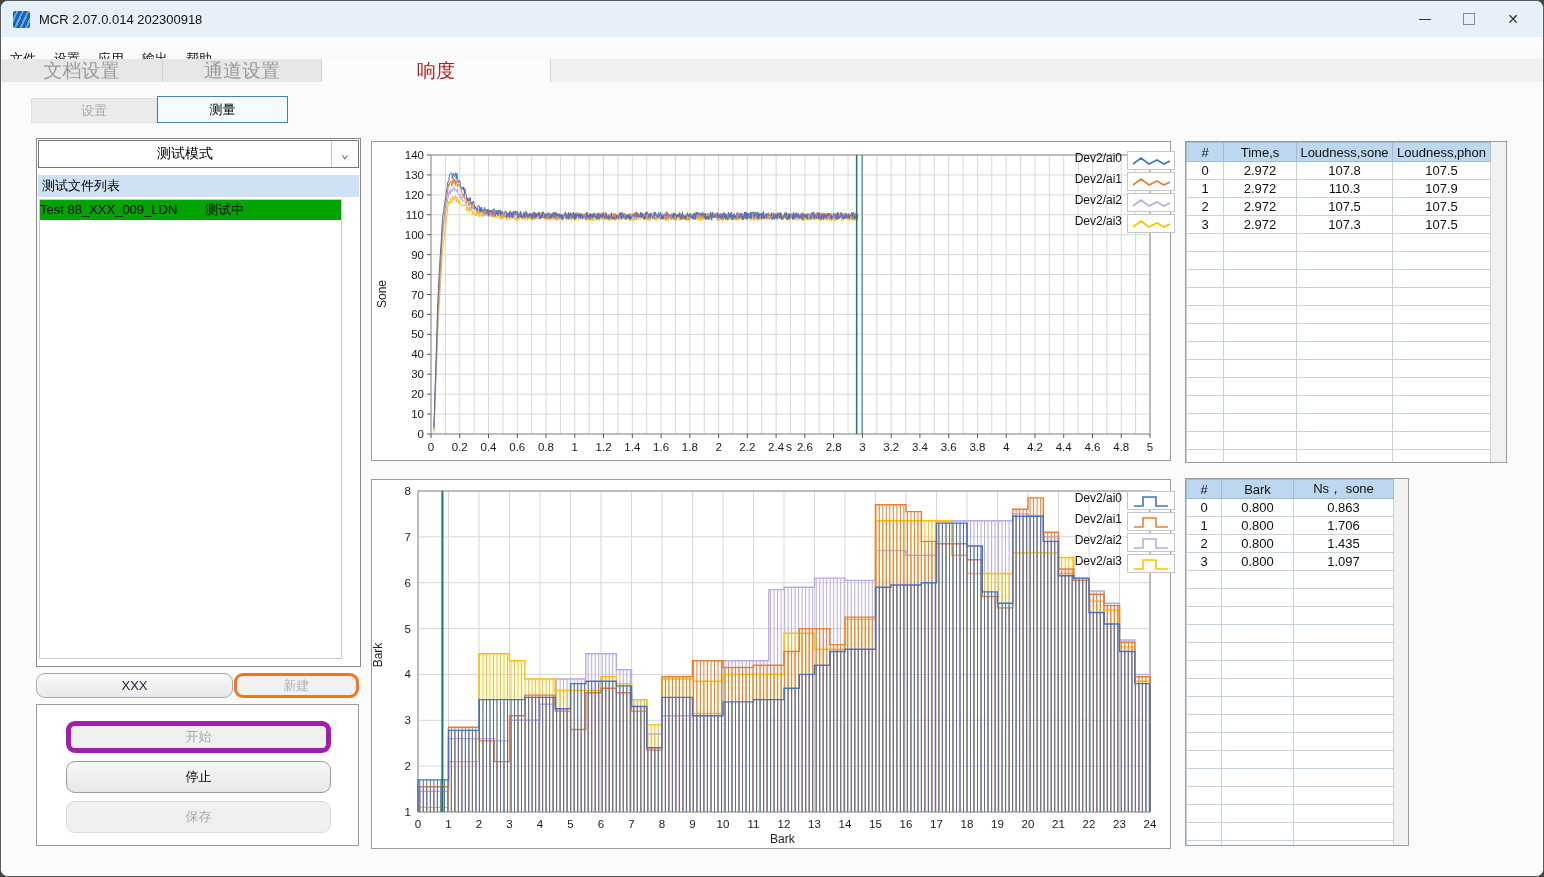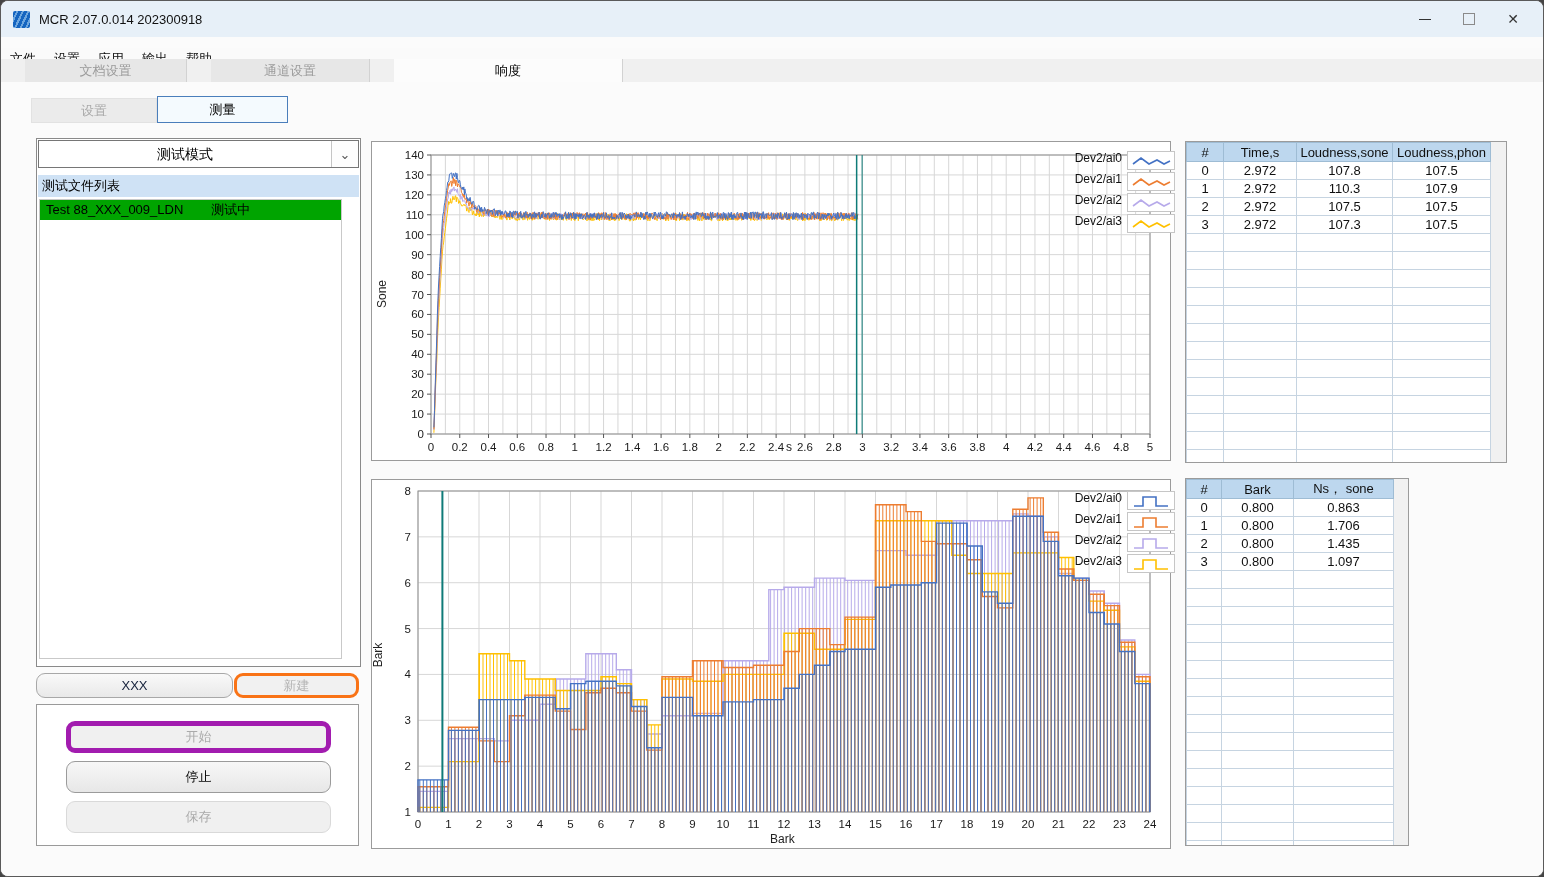--- a/index.html
+++ b/index.html
@@ -13,36 +13,36 @@
   .title-text{font-size:13px;margin-left:9px;color:#111;}
   .win-controls{position:absolute;right:8px;top:0;height:36px;display:flex;align-items:center;}
   .win-btn{width:44px;height:30px;display:flex;align-items:center;justify-content:center;font-size:14px;color:#333;}
   .max-glyph{width:10px;height:10px;border:1px solid #8a8a8a;display:inline-block;}
   .min-glyph{width:12px;height:0;border-top:1px solid #333;display:inline-block;}
   
   .menubar{position:absolute;left:0;top:47px;width:100%;height:22px;background:#fafafa;display:flex;align-items:center;}
   .menu-item{font-size:13px;padding:0 9px;color:#111;}
   
   .tabbar{position:absolute;left:0;top:58px;width:100%;height:23px;background:#f0f0f0;display:flex;}
-  .tab{height:23px;display:flex;align-items:center;justify-content:center;font-size:13px;
-    background:#e7e7e7;color:#9b9b9b;border-right:1px solid #d2d2d2;box-sizing:border-box;margin-left:24px;}
-  .tab.active{background:#fcfcfc;color:#000000;}
+  .tab{height:23px;display:flex;align-items:center;justify-content:center;font-size:19px;
+    background:#e7e7e7;color:#9b9b9b;border-right:1px solid #d2d2d2;box-sizing:border-box;}
+  .tab.active{background:#fcfcfc;color:#b91c1c;}
   .content{position:absolute;left:0;top:81px;width:100%;height:796px;background:#fbfbfb;}
   
   .subtab{position:absolute;font-size:13px;display:flex;align-items:center;justify-content:center;box-sizing:border-box;}
   .subtab.disabled{left:30px;top:97px;width:126px;height:25px;background:#ebebeb;color:#a9a9a9;border:1px solid #e2e2e2;}
   .subtab.active{left:156px;top:95px;width:131px;height:27px;background:#f4fafe;color:#000;border:1px solid #4a7ebb;}
   
   .left-panel{position:absolute;left:35px;top:137px;width:325px;height:529px;background:#fff;border:1px solid #8a8a8a;box-sizing:border-box;}
-  .mode-dd{position:absolute;left:1px;top:1px;width:321px;height:28px;border:1px solid #767676;box-sizing:border-box;display:flex;background:#fff;}
+  .mode-dd{position:absolute;left:1px;top:1px;width:321px;height:28px;border:1px solid #767676;box-sizing:border-box;display:flex;background:#fff;font-family:Liberation Mono, monospace;}
   .mode-dd-value{flex:1;text-align:center;line-height:26px;font-size:14px;color:#000;}
   .mode-dd-arrow{width:26px;border-left:1px solid #c5c5c5;display:flex;align-items:center;justify-content:center;color:#555;font-size:13px;background:#fdfdfd;}
   .list-header{position:absolute;left:1px;top:36px;width:321px;height:22px;background:#cfe2f5;font-size:13px;line-height:22px;padding-left:4px;box-sizing:border-box;color:#000;}
   .file-list{position:absolute;left:2px;top:60px;width:303px;height:460px;border:1px solid #c9c9c9;background:#fff;box-sizing:border-box;}
-  .file-item{height:20px;line-height:20px;font-size:13px;color:#000;padding-left:6px;}
+  .file-item{height:20px;line-height:20px;font-size:13px;color:#000;}
   .file-item .status{margin-left:28px;}
   
   .btn{position:absolute;box-sizing:border-box;display:flex;align-items:center;justify-content:center;font-size:13px;border-radius:9px;}
   .btn-xxx{left:35px;top:672px;width:197px;height:25px;background:linear-gradient(#f9f9f9,#e9e9e9);border:1px solid #a8a8a8;color:#14203a;}
   .btn-new{left:233px;top:672px;width:125px;height:25px;background:#f1f1f1;border:3px solid #f97316;color:#b3b3b3;}
   .ctrl-box{position:absolute;left:35px;top:703px;width:323px;height:142px;background:#fff;border:1px solid #9a9a9a;box-sizing:border-box;}
   .btn-start{left:65px;top:720px;width:265px;height:32px;background:#f0f0f0;border:5px solid #a21caf;color:#aaaaaa;}
   .btn-stop{left:65px;top:760px;width:265px;height:32px;background:linear-gradient(#f7f7f7,#e7e7e7);border:1px solid #9b9b9b;color:#000;}
   .btn-save{left:65px;top:800px;width:265px;height:32px;background:#f0f0f0;border:1px solid #d9d9d9;color:#aaaaaa;}
   

